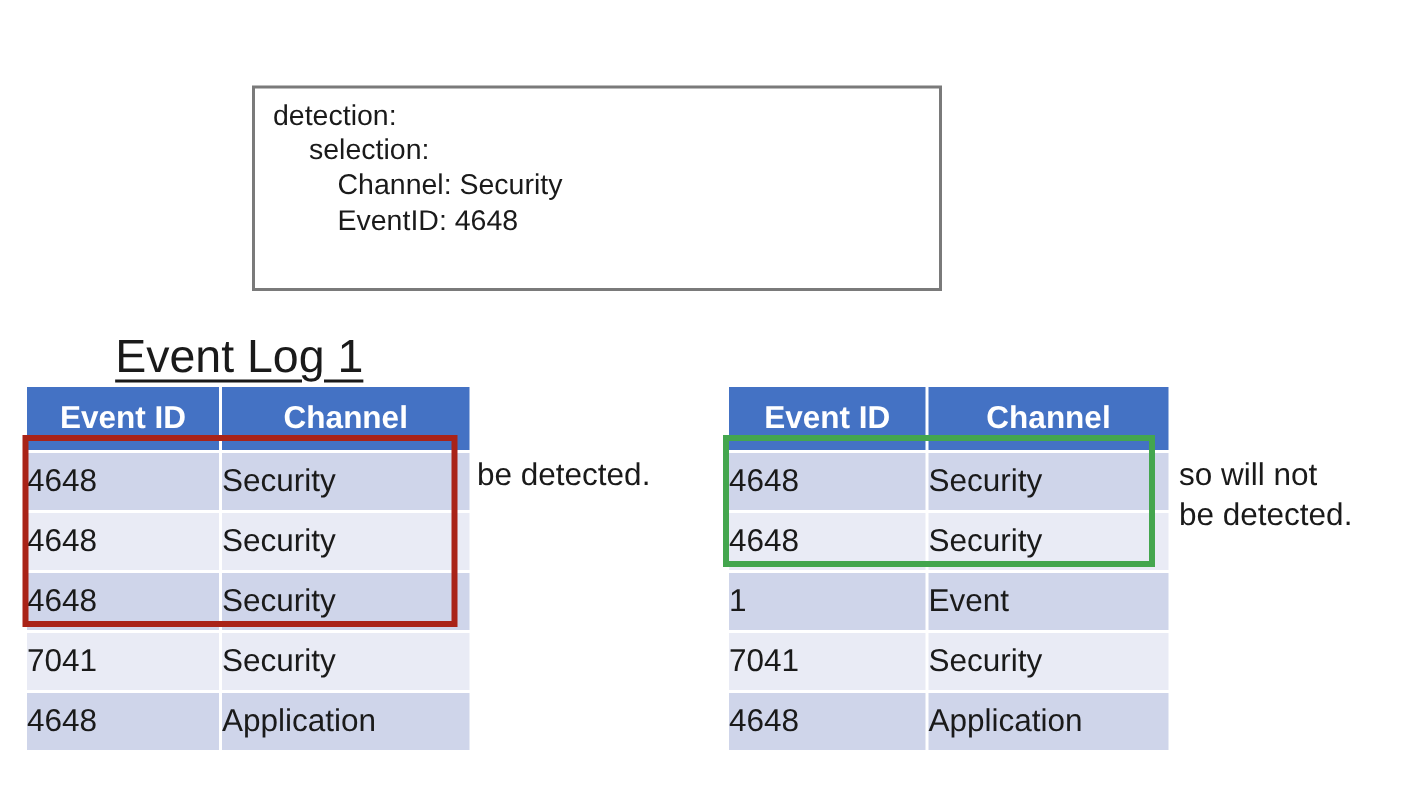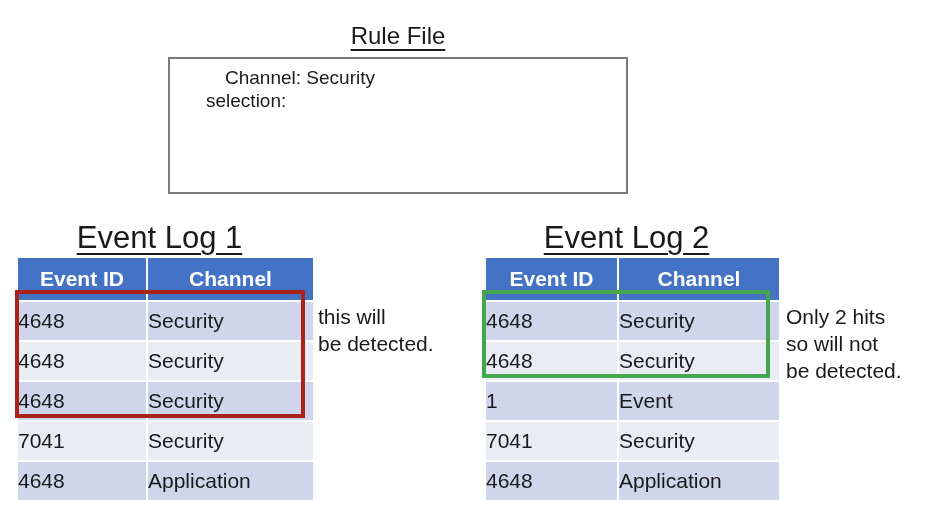--- a/index.html
+++ b/index.html
@@ -97,25 +97,26 @@
     white-space: nowrap;
   }
   #annot1 { left: 318px; top: 303px; }
   #annot2 { left: 786px; top: 303px; }
 </style>
 </head>
 <body>
 
 <div class="canvas">
 
-  <div class="underlined-title" id="rule-title">Rule File</div>
 
   <div class="rule-box">
+    <div class="code-line indent-0">detection:</div>
+    <div class="code-line indent-1">selection:</div>
     <div class="code-line indent-2">Channel: Security</div>
-    <div class="code-line indent-1">selection:</div>
+    <div class="code-line indent-2">EventID: 4648</div>
   </div>
 
   <div class="underlined-title" id="log1-title">Event Log 1</div>
 
   <table class="event-table" id="table1">
     <thead>
       <tr>
         <th class="c1">Event ID</th>
         <th class="c2">Channel</th>
       </tr>
@@ -140,25 +141,23 @@
       <tr class="row-dark">
         <td>4648</td>
         <td>Application</td>
       </tr>
     </tbody>
   </table>
 
   <div class="highlight-box" id="red-box"></div>
 
   <div class="annotation" id="annot1">
-    <div>this will</div>
     <div>be detected.</div>
   </div>
 
-  <div class="underlined-title" id="log2-title">Event Log 2</div>
 
   <table class="event-table" id="table2">
     <thead>
       <tr>
         <th class="c1">Event ID</th>
         <th class="c2">Channel</th>
       </tr>
     </thead>
     <tbody>
       <tr class="row-dark">
@@ -180,18 +179,17 @@
       <tr class="row-dark">
         <td>4648</td>
         <td>Application</td>
       </tr>
     </tbody>
   </table>
 
   <div class="highlight-box" id="green-box"></div>
 
   <div class="annotation" id="annot2">
-    <div>Only 2 hits</div>
     <div>so will not</div>
     <div>be detected.</div>
   </div>
 
 </div>
 
 </body></html>

